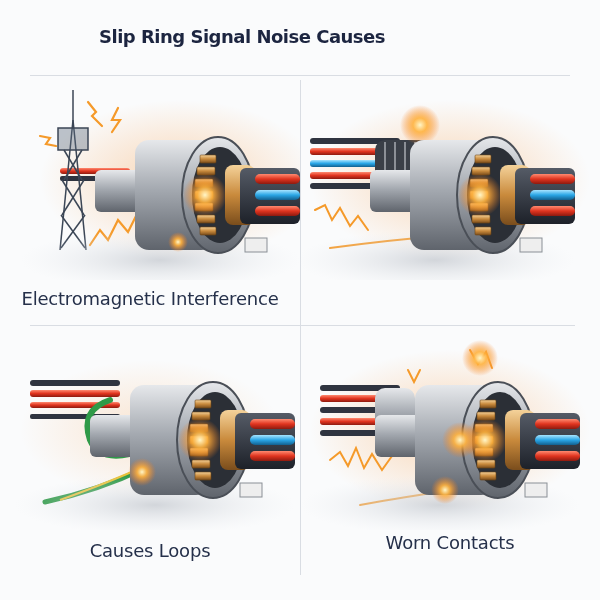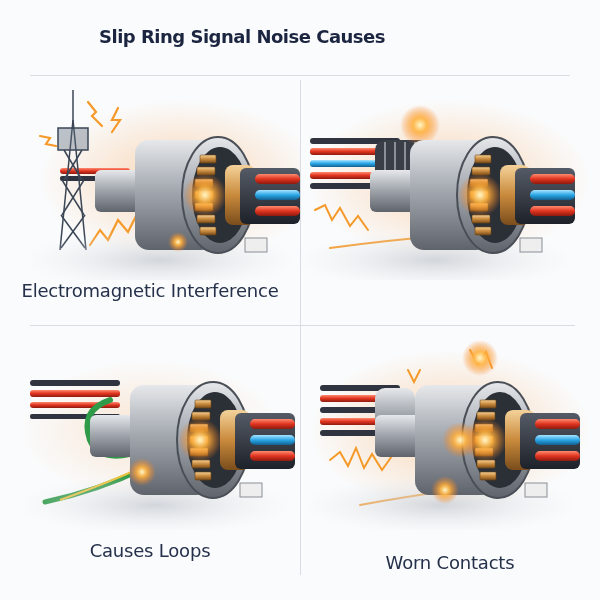--- a/index.html
+++ b/index.html
@@ -123,21 +123,21 @@
     </g>
     <g stroke="#f59a2a" stroke-width="2.2" fill="none" stroke-linecap="round">
       <polyline points="88,22 96,32 92,36 102,46"></polyline>
       <polyline points="118,28 112,40 120,40 112,52"></polyline>
       <polyline points="40,56 50,58 46,64 56,66"></polyline>
       <polyline points="90,165 100,150 108,160 118,140 128,152 138,132 146,146"></polyline>
     </g>
     <use href="#ring" x="0" y="-10" width="300" height="240"></use>
     <circle cx="178" cy="162" r="10" fill="url(#glow)"></circle>
   </svg>
-  <div class="panel-label" style="top:200px;">Electromagnetic Interference</div>
+  <div class="panel-label" style="top:208px;">Electromagnetic Interference</div>
 </div>
 
 <div class="panel" style="left:300px; top:80px; height:245px;">
   <svg width="300" height="200" viewBox="0 0 300 200">
     <ellipse cx="150" cy="100" rx="140" ry="80" fill="url(#haze)"></ellipse>
     <g>
       <rect x="10" y="58" width="90" height="6" rx="3" fill="#2f3440"></rect>
       <rect x="10" y="68" width="90" height="7" rx="3" fill="url(#red)"></rect>
       <rect x="10" y="80" width="90" height="7" rx="3" fill="url(#blue)"></rect>
       <rect x="10" y="92" width="90" height="7" rx="3" fill="url(#red)"></rect>
@@ -195,14 +195,14 @@
       <polyline points="30,130 40,122 48,136 56,118 64,138 72,124 82,140 92,126"></polyline>
       <polyline points="170,20 178,34 186,22 192,38"></polyline>
       <polyline points="108,40 114,52 120,40"></polyline>
       <path d="M60,175 Q110,166 140,162"></path>
     </g>
     <circle cx="180" cy="28" r="18" fill="url(#glow)"></circle>
     <use href="#ring" x="-20" y="-15" width="300" height="240"></use>
     <circle cx="145" cy="160" r="14" fill="url(#glow)"></circle>
     <circle cx="160" cy="110" r="18" fill="url(#glow)"></circle>
   </svg>
-  <div class="panel-label" style="top:222px;">Worn Contacts</div>
+  <div class="panel-label" style="top:202px;">Worn Contacts</div>
 </div>
 
 </body></html>

